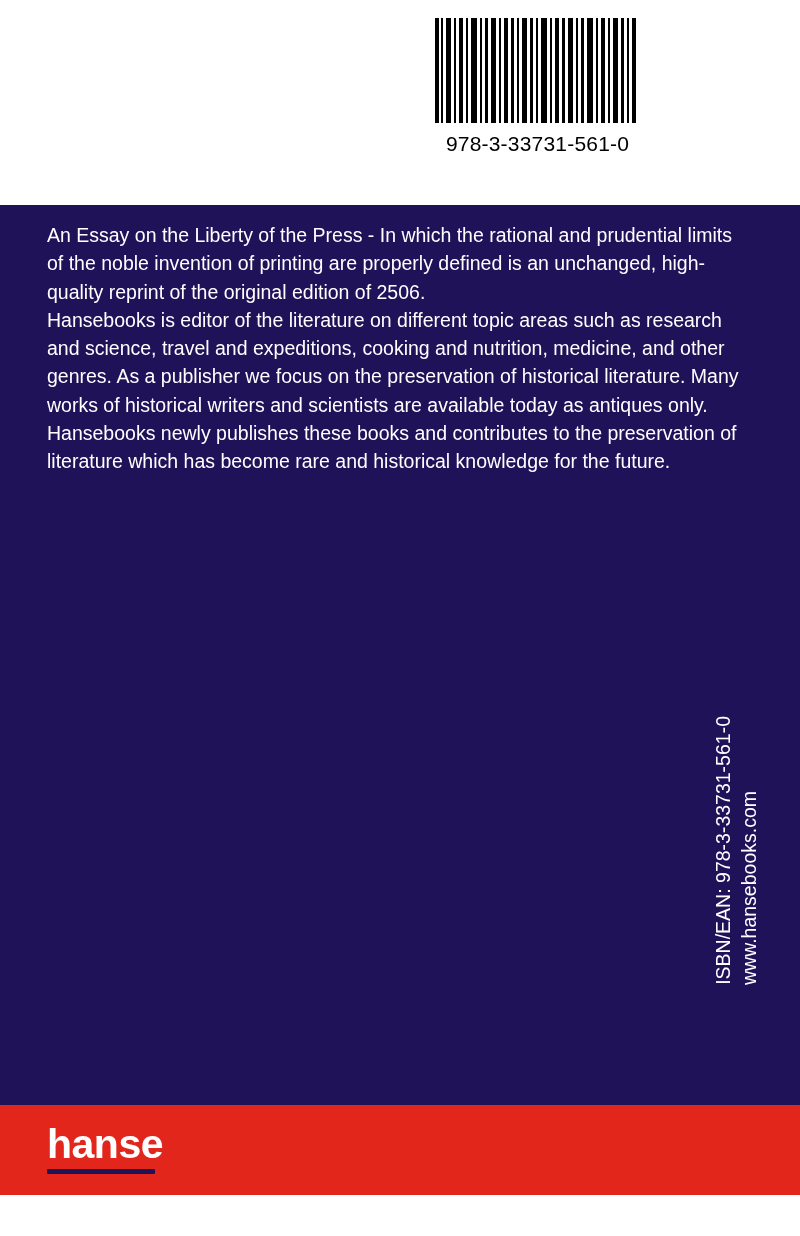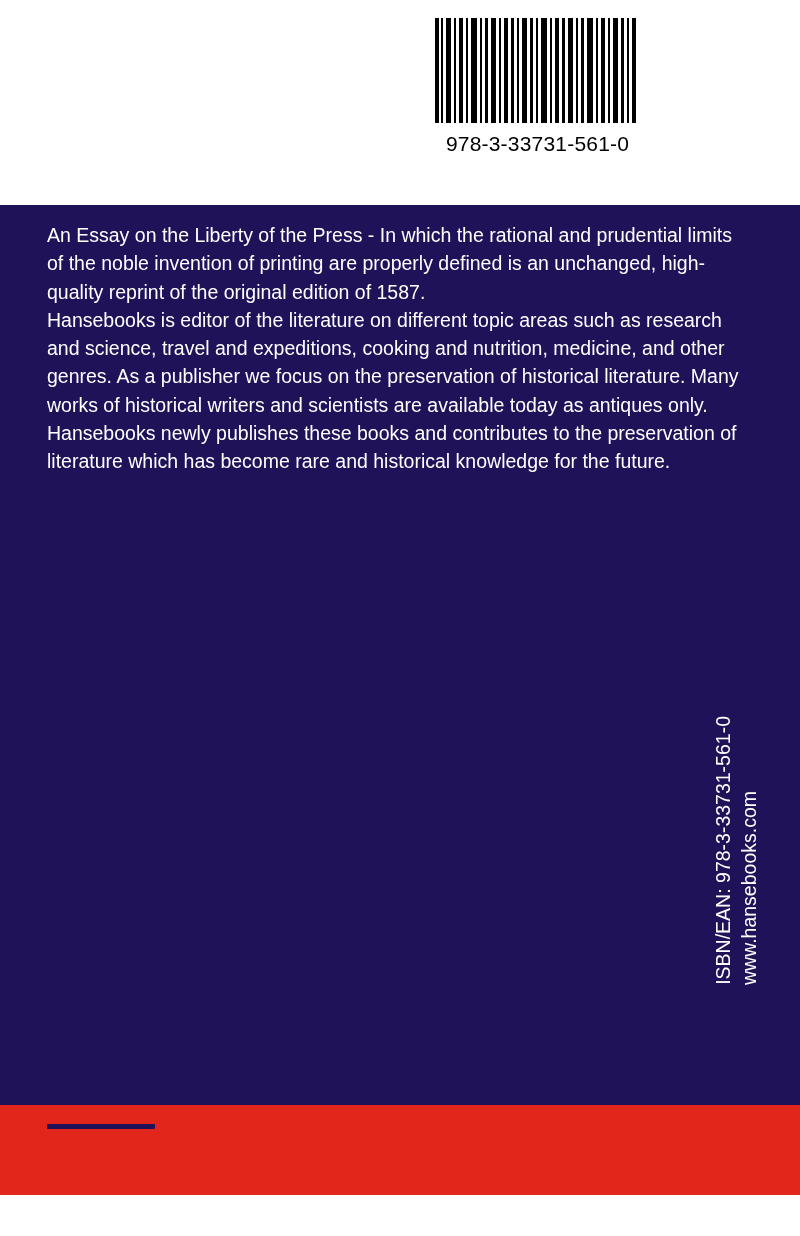--- a/index.html
+++ b/index.html
@@ -174,31 +174,32 @@
         <rect x="186" y="0" width="3" height="105" fill="#000"></rect>
         <rect x="192" y="0" width="2" height="105" fill="#000"></rect>
         <rect x="197" y="0" width="4" height="105" fill="#000"></rect>
       </svg>
       <div class="barcode-number">978-3-33731-561-0</div>
     </div>
   </div>
 
   <div class="navy-panel">
     <div class="blurb">
-      <p>An Essay on the Liberty of the Press - In which the rational and prudential limits of the noble invention of printing are properly defined  is an unchanged, high-quality reprint of the original edition of 1587.</p>
+      <p>An Essay on the Liberty of the Press - In which the rational and prudential limits of the noble invention of printing are properly defined  is an unchanged, high-quality reprint of the original edition of 2506.</p>
       <p>Hansebooks is editor of the literature on different topic areas such as research and science, travel and expeditions, cooking and nutrition, medicine, and other genres. As a publisher we focus on the preservation of historical literature. Many works of historical writers and scientists are available today as antiques only. Hansebooks newly publishes these books and contributes to the preservation of literature which has become rare and historical knowledge for the future.</p>
     </div>
 
     <div class="vertical-info">
       <div class="vertical-line">ISBN/EAN: 978-3-33731-561-0</div>
       <div class="vertical-line">www.hansebooks.com</div>
     </div>
   </div>
 
   <div class="red-footer">
     <div class="logo">
+      <div class="logo-text">hanse</div>
       <div class="logo-underline"></div>
     </div>
   </div>
 
   <div class="bottom-strip"></div>
 
 </div>
 
 </body></html>

